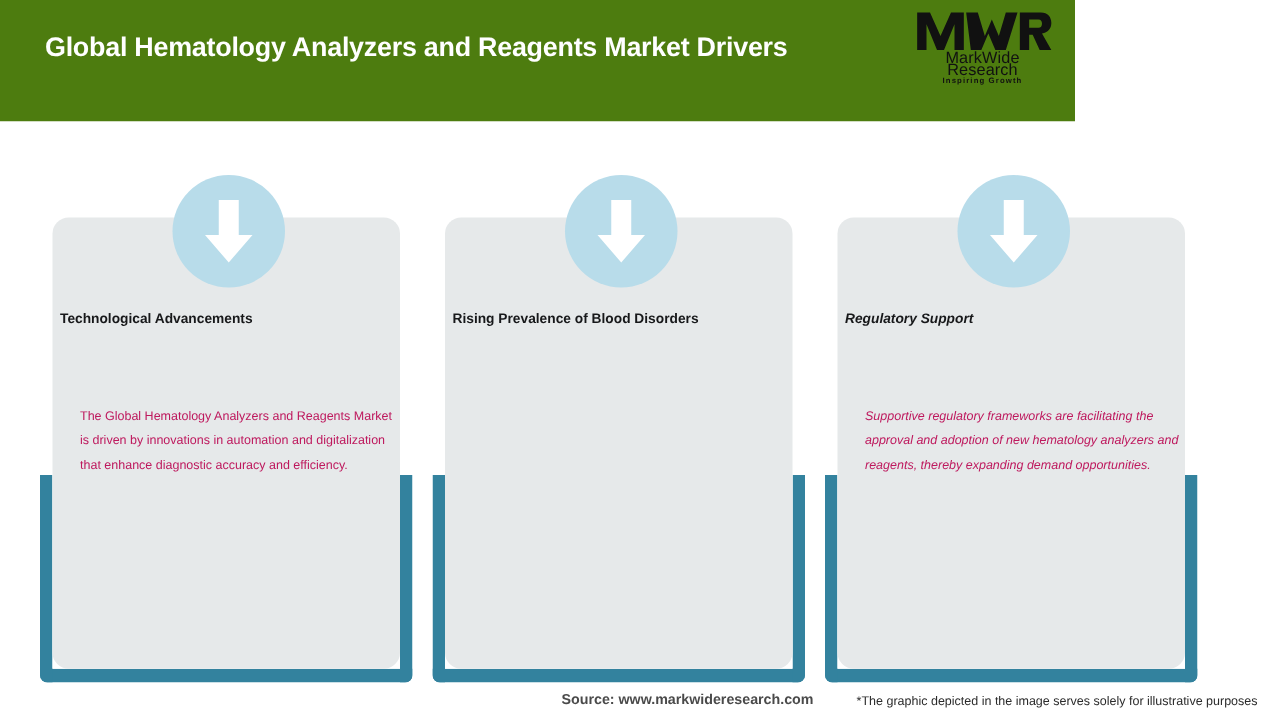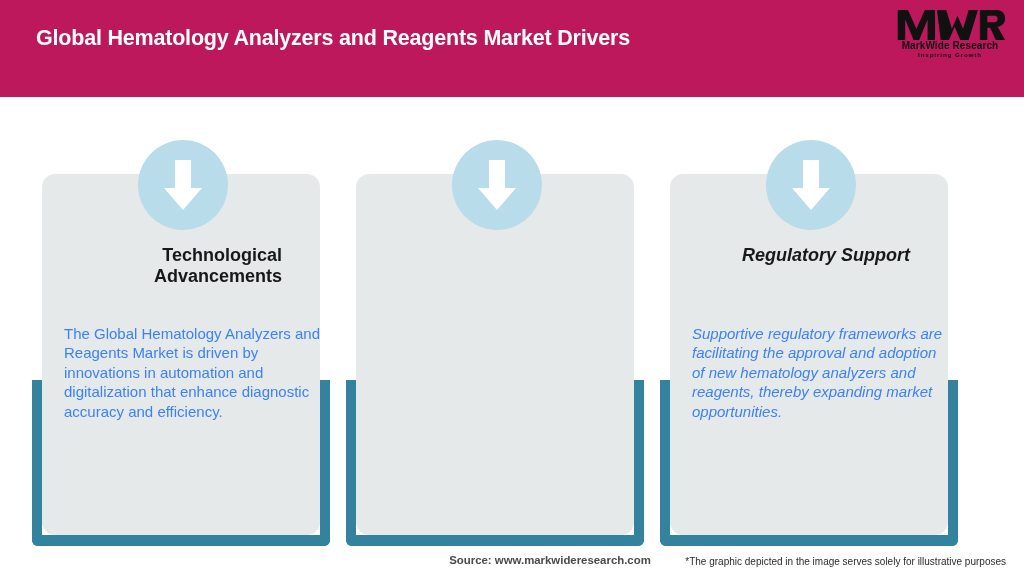--- a/index.html
+++ b/index.html
@@ -13,23 +13,23 @@
     overflow: hidden;
     font-family: "Liberation Sans", sans-serif;
     position: relative;
   }
 
   
   .header {
     position: absolute;
     left: 0;
     top: 0;
-    width: 1024px;
+    width: 860px;
     height: 97px;
-    background: #be185d;
+    background: #4d7c0f;
     box-sizing: border-box;
   }
   .header-title {
     position: absolute;
     left: 36px;
     top: 26px;
     font-size: 21.5px;
     font-weight: bold;
     color: #ffffff;
     letter-spacing: -0.2px;
@@ -45,22 +45,22 @@
     height: 58px;
     text-align: center;
   }
   .logo-mark {
     display: block;
     width: 100%;
     height: 34px;
   }
   .logo-name {
     display: block;
-    font-size: 10px;
-    font-weight: bold;
+    font-size: 13px;
+    font-weight: normal;
     color: #111111;
     letter-spacing: 0.1px;
     line-height: 10px;
     margin-top: -1px;
   }
   .logo-tag {
     display: block;
     font-size: 6.2px;
     font-weight: bold;
     color: #111111;
@@ -133,33 +133,33 @@
     width: 46px;
     height: 54px;
     display: block;
   }
 
   .card-title {
     position: absolute;
     left: 22px;
     top: 148px;
     width: 234px;
-    text-align: right;
-    font-size: 18px;
+    text-align: left;
+    font-size: 11px;
     font-weight: bold;
     color: #17181a;
     line-height: 21px;
   }
   .card-body {
     position: absolute;
     left: 38px;
     top: 227px;
     width: 258px;
-    font-size: 15px;
-    color: #3b82f6;
+    font-size: 10px;
+    color: #be185d;
     line-height: 19.4px;
   }
 
   
   .source {
     position: absolute;
     left: 0;
     top: 554px;
     width: 1024px;
     text-align: center;
@@ -211,30 +211,31 @@
   </div>
 
   <div class="card-wrap c2">
     <div class="bracket"></div>
     <div class="panel"></div>
     <div class="badge">
       <svg viewBox="0 0 46 54">
         <polygon points="15,2 31,2 31,30 42,30 23,52 4,30 15,30" fill="#ffffff"></polygon>
       </svg>
     </div>
+    <div class="card-title">Rising Prevalence of Blood Disorders</div>
   </div>
 
   <div class="card-wrap c3">
     <div class="bracket"></div>
     <div class="panel"></div>
     <div class="badge">
       <svg viewBox="0 0 46 54">
         <polygon points="15,2 31,2 31,30 42,30 23,52 4,30 15,30" fill="#ffffff"></polygon>
       </svg>
     </div>
     <div class="card-title">Regulatory Support</div>
-    <div class="card-body">Supportive regulatory frameworks are facilitating the approval and adoption of new hematology analyzers and reagents, thereby expanding market opportunities.</div>
+    <div class="card-body">Supportive regulatory frameworks are facilitating the approval and adoption of new hematology analyzers and reagents, thereby expanding demand opportunities.</div>
   </div>
 
 </div>
 
 <div class="source">Source: www.markwideresearch.com</div>
 <div class="disclaimer">*The graphic depicted in the image serves solely for illustrative purposes</div>
 
 </body></html>

